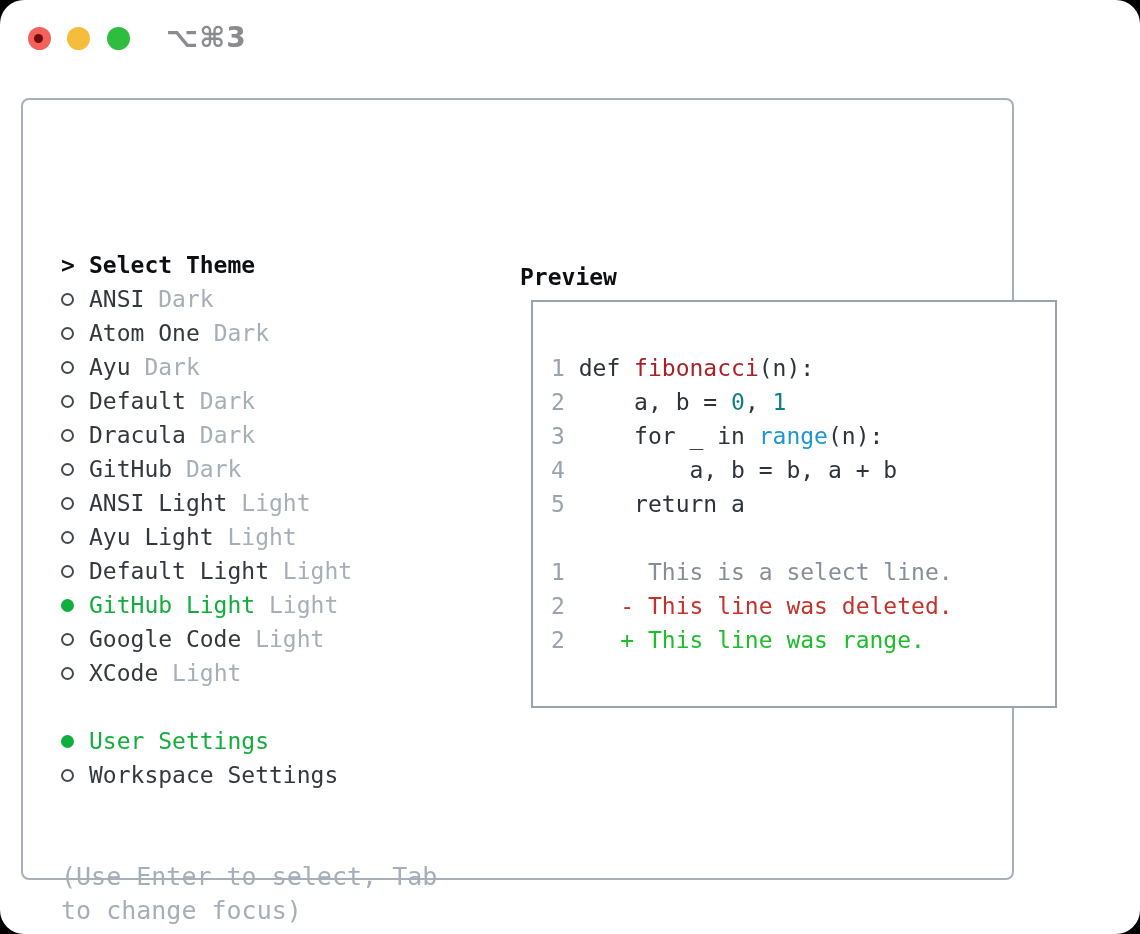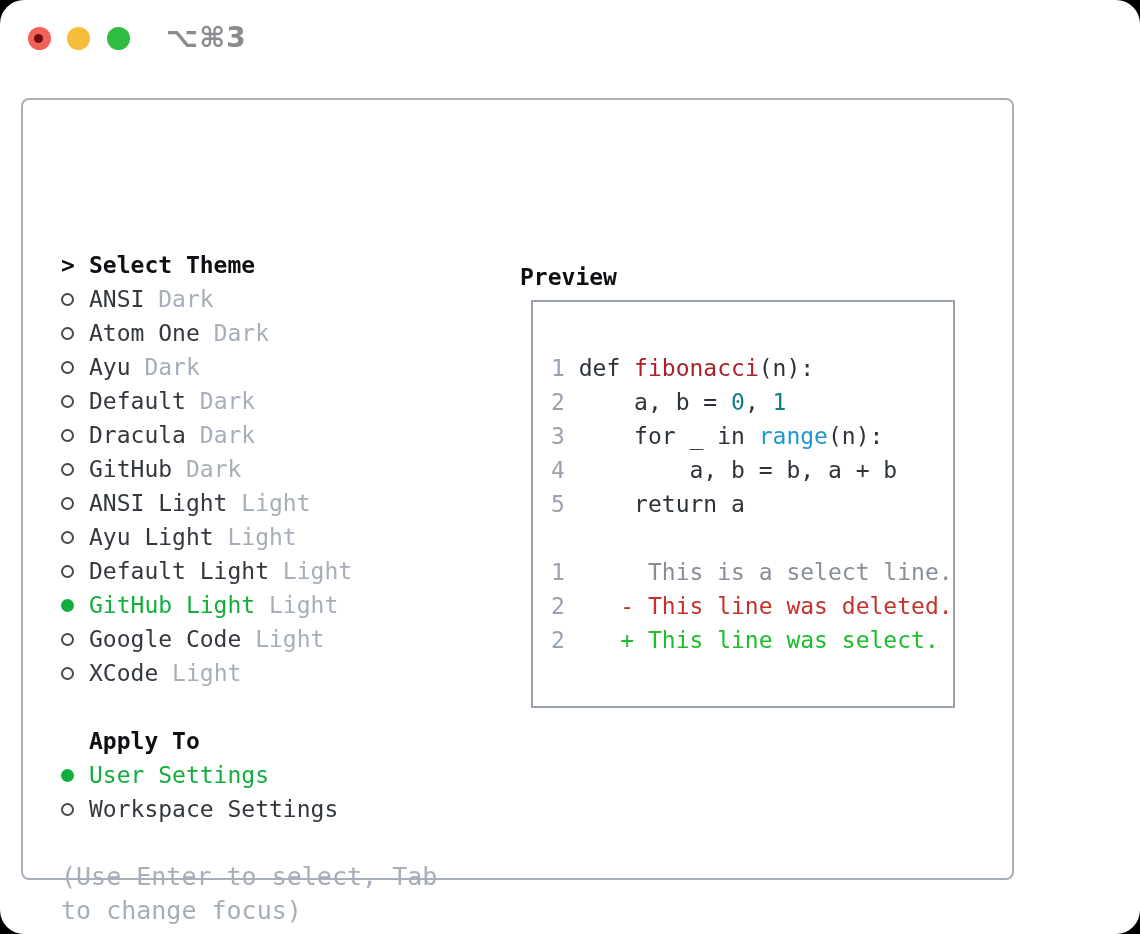--- a/index.html
+++ b/index.html
@@ -67,21 +67,21 @@
   .hint{
     position:absolute;left:38px;top:760px;width:404px;
     font-size:25px;line-height:34px;color:var(--muted-gray);
   }
   
   .preview-title{
     position:absolute;left:497px;top:160px;height:34px;display:flex;align-items:center;
     font-size:23px;font-weight:bold;color:var(--text-black);
   }
   .preview-box{
-    position:absolute;left:508px;top:200px;width:424px;height:408px;
+    position:absolute;left:508px;top:200px;width:526px;height:408px;
     border:2px solid var(--box-border);background:#fff;
     padding:49px 0 0 18px;overflow:hidden;
   }
   .code-line{
     margin:0;font-family:"DejaVu Sans Mono","Liberation Mono",monospace;
     font-size:23px;line-height:34px;height:34px;white-space:pre;
   }
   .tk-linenum{color:var(--linenum-gray);}
   .tk-code{color:var(--code-dark);}
   .tk-func{color:var(--func-red);}
@@ -118,39 +118,36 @@
         <div class="row"><span class="bullet"></span><span class="opt-label">GitHub</span><span class="variant"> Dark</span></div>
         <div class="row"><span class="bullet"></span><span class="opt-label">ANSI Light</span><span class="variant"> Light</span></div>
         <div class="row"><span class="bullet"></span><span class="opt-label">Ayu Light</span><span class="variant"> Light</span></div>
         <div class="row"><span class="bullet"></span><span class="opt-label">Default Light</span><span class="variant"> Light</span></div>
         <div class="row sel"><span class="bullet sel"></span><span class="opt-label">GitHub Light</span><span class="variant"> Light</span></div>
         <div class="row"><span class="bullet"></span><span class="opt-label">Google Code</span><span class="variant"> Light</span></div>
         <div class="row"><span class="bullet"></span><span class="opt-label">XCode</span><span class="variant"> Light</span></div>
       </div>
 
     <div class="list apply-list">
-      <div class="row">
-        <span class="marker"> </span><span class="hdr-label">Apply To</span>
-      </div>
 
     <div class="row sel"><span class="bullet sel"></span><span class="opt-label">User Settings</span></div>
         <div class="row"><span class="bullet"></span><span class="opt-label">Workspace Settings</span></div>
       </div>
 
     <div class="hint">(Use Enter to select, Tab to change focus)</div>
 
     <div class="preview-title">Preview</div>
 
     <div class="preview-box">
 
     <pre class="code-line"><span class="tk-linenum">1</span><span class="tk-code"> def </span><span class="tk-func">fibonacci</span><span class="tk-code">(n):</span></pre>
         <pre class="code-line"><span class="tk-linenum">2</span><span class="tk-code">     a, b = </span><span class="tk-number">0</span><span class="tk-code">, </span><span class="tk-number">1</span></pre>
         <pre class="code-line"><span class="tk-linenum">3</span><span class="tk-code">     for _ in </span><span class="tk-builtin">range</span><span class="tk-code">(n):</span></pre>
         <pre class="code-line"><span class="tk-linenum">4</span><span class="tk-code">         a, b = b, a + b</span></pre>
         <pre class="code-line"><span class="tk-linenum">5</span><span class="tk-code">     return a</span></pre>
         <pre class="code-line"></pre>
         <pre class="code-line"><span class="tk-linenum">1</span><span class="tk-context">      This is a select line.</span></pre>
         <pre class="code-line"><span class="tk-linenum">2</span><span class="tk-code">    </span><span class="tk-deleted">- This line was deleted.</span></pre>
-        <pre class="code-line"><span class="tk-linenum">2</span><span class="tk-code">    </span><span class="tk-added">+ This line was select.</span></pre>
+        <pre class="code-line"><span class="tk-linenum">2</span><span class="tk-code">    </span><span class="tk-added">+ This line was range.</span></pre>
       </div>
 
   </div>
 </div>
 
 </body></html>

